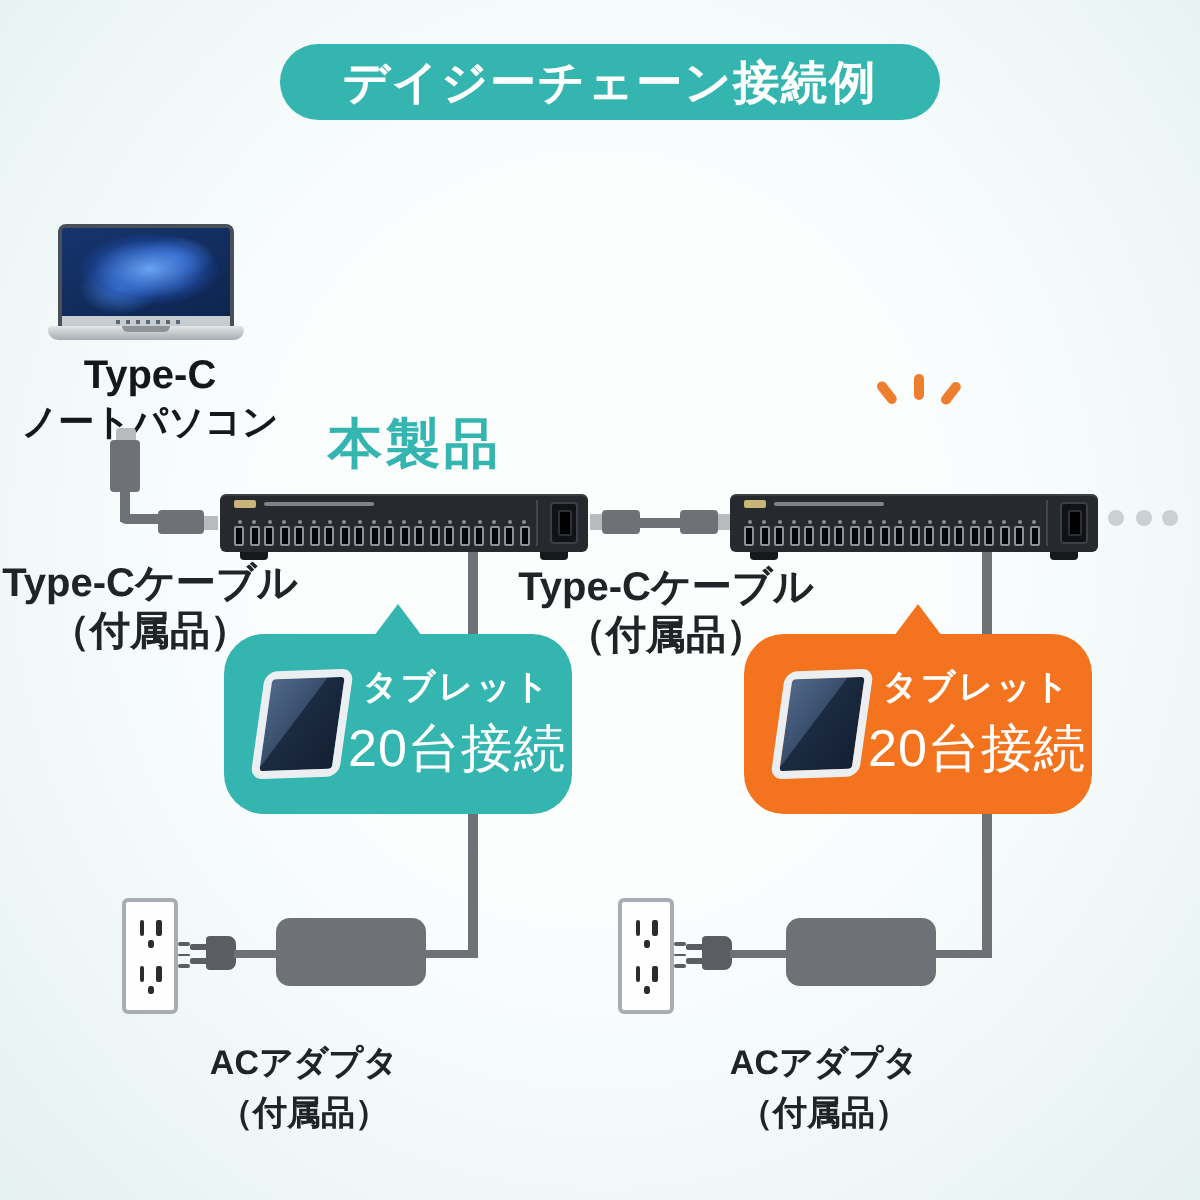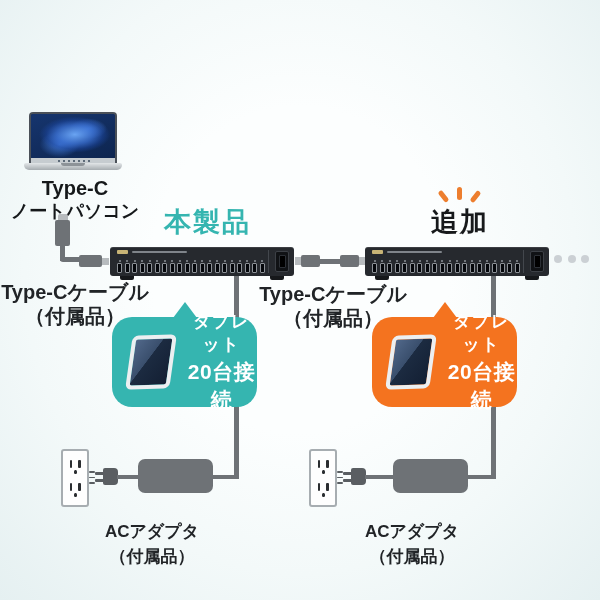--- a/index.html
+++ b/index.html
@@ -97,34 +97,34 @@
   .more-dots { left:554px; top:255px; display:flex; gap:5.5px; }
   .mdot { width:8px; height:8px; border-radius:50%; background:#cbd0d4; }
 
   
   .cable-label { width:150px; text-align:center; font-size:20px; font-weight:700;
     color:#212427; line-height:1.18; }
   .cable-label.cl-left  { left:0;    top:281px; }
   .cable-label.cl-right { left:258px; top:283px; }
 
   
-  .callout { position:absolute; top:317px; width:145px; height:90px; border-radius:20px;
-    display:flex; align-items:center; gap:13px; padding-left:17px; z-index:3; }
+  .callout { position:absolute; top:317px; width:174px; height:90px; border-radius:20px;
+    display:flex; align-items:center; gap:1px; padding-left:17px; z-index:3; }
   .callout.teal   { left:112px; background:var(--teal); }
   .callout.orange { left:372px; background:var(--orange); }
   .pointer { position:absolute; top:-15px; left:50%; transform:translateX(-50%);
     width:0; height:0; border-left:12px solid transparent; border-right:12px solid transparent; }
   .callout.teal .pointer   { border-bottom:16px solid var(--teal); }
   .callout.orange .pointer { border-bottom:16px solid var(--orange); }
   .tablet { width:44px; height:54px; flex:none; transform:skewX(-10deg) rotate(-2deg);
     border:4px solid #eceff1; border-radius:6px;
     background:linear-gradient(122deg,#51688a 0%,#3a4f6d 42%,#1c2b41 43%,#131f33 100%); }
   .callout-text { color:#ffffff; text-align:center; }
   .ct-device { font-size:17px; font-weight:800; letter-spacing:1.5px; }
-  .ct-count  { font-size:21px; font-weight:700; margin-top:2px; letter-spacing:.5px; }
+  .ct-count  { font-size:26px; font-weight:400; margin-top:2px; letter-spacing:.5px; }
 
   
   .outlet { top:449px; width:28px; height:58px; background:#fefefe; border:2px solid #a7adb1;
     border-radius:3px; display:flex; flex-direction:column; justify-content:center;
     align-items:center; gap:9px; }
   .outlet.o-left { left:61px; } .outlet.o-right { left:309px; }
   .socket { display:flex; flex-direction:column; align-items:center; }
   .slots { display:flex; gap:6px; }
   .slot { width:2.5px; height:8px; background:#2a2d30; border-radius:1px; }
   .ghole { width:3px; height:4px; background:#2a2d30; border-radius:40%; margin-top:2px; }
@@ -141,20 +141,23 @@
   .ad-left { left:138px; } .ad-right { left:393px; }
   .ac-label { width:150px; top:520px; text-align:center; font-size:17px; font-weight:700;
     color:#212427; line-height:1.45; }
   .ac-label.al-left { left:77px; } .ac-label.al-right { left:337px; }
 </style>
 </head>
 <body>
 
 <div class="stage">
 
+  <div class="abs banner">
+    <span>デイジーチェーン接続例</span>
+  </div>
 
   <div class="abs laptop">
     <div class="lap-screen">
       <div class="win-bloom"></div>
       <div class="lap-taskbar">
         <div class="tb-icons"></div>
       </div>
     </div>
     <div class="lap-base"></div>
     <div class="lap-notch"></div>
@@ -163,21 +166,20 @@
 
   <div class="abs laptop-label">
     <div class="l1">Type-C</div>
     <div class="l2">ノートパソコン</div>
   </div>
   <div class="abs rays">
     <span class="ray l"></span>
     <span class="ray m"></span>
     <span class="ray r"></span>
   </div>
-  <div class="abs addition-label">追加</div>
 
   <div class="ctip c1-tip"></div>
   <div class="cpart c1-plugv"></div>
   <div class="cpart c1-wirev"></div>
   <div class="cpart c1-wireh"></div>
   <div class="cpart c1-plugh"></div>
   <div class="ctip c1-tiph"></div>
 
   <div class="abs vcable v1"></div>
   <div class="abs vcable v2"></div>

